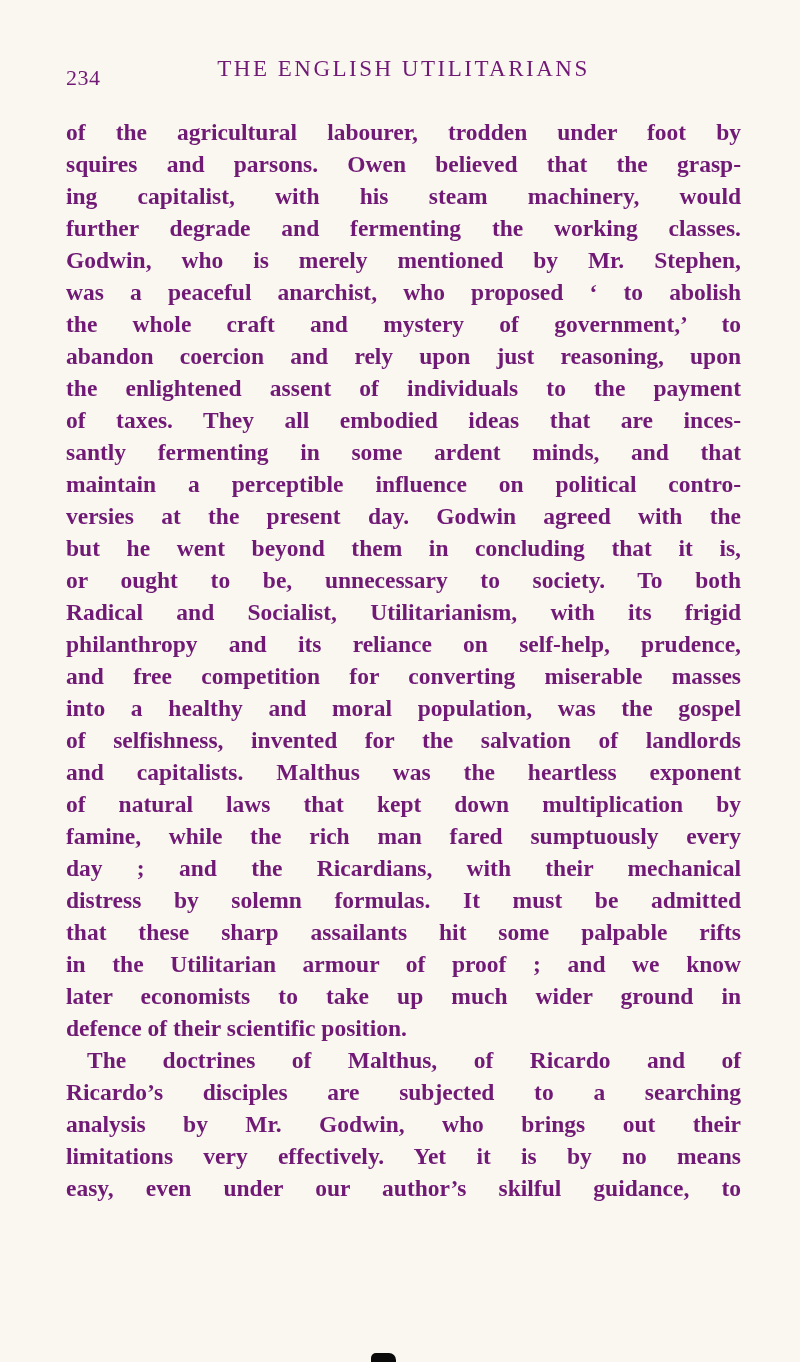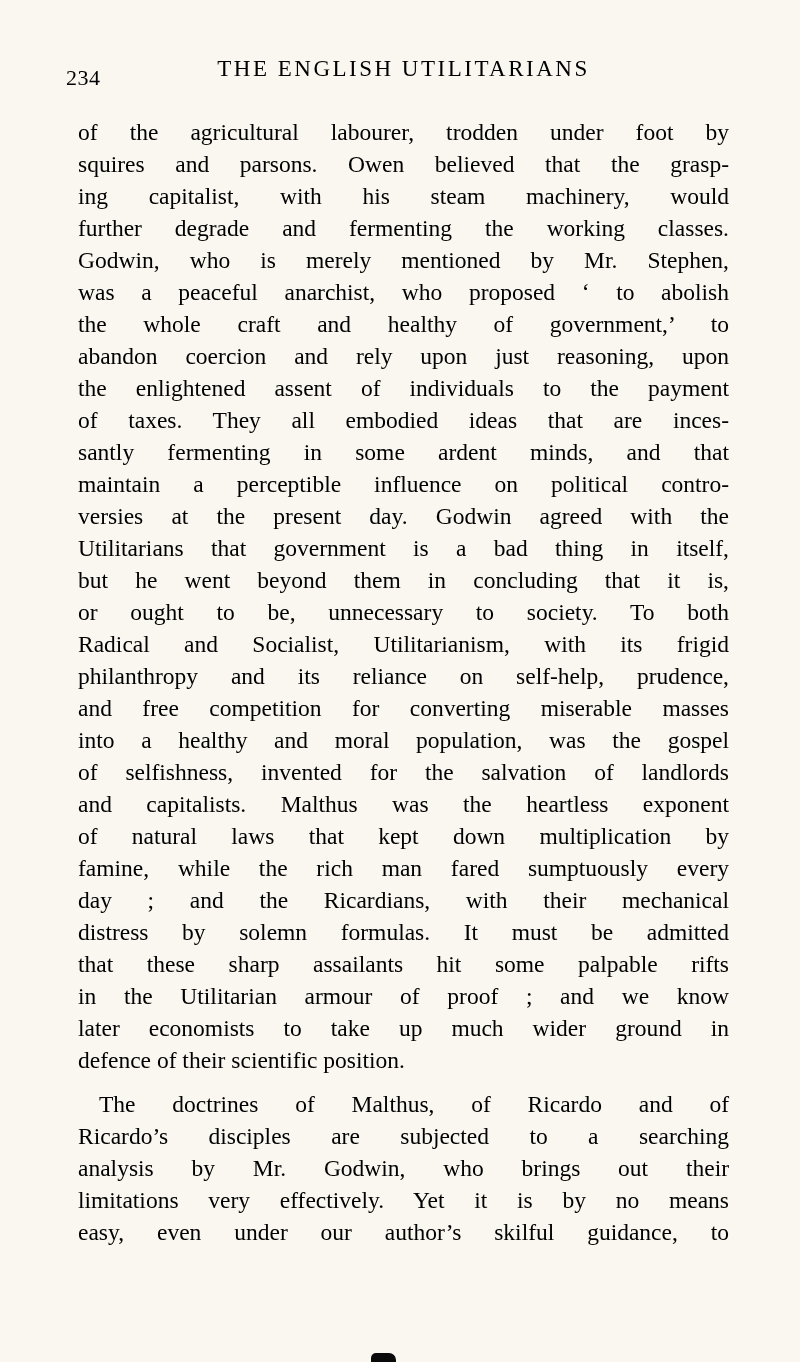--- a/index.html
+++ b/index.html
@@ -7,21 +7,21 @@
   body { background: #e8e5de; }
 
   .page {
     width: 800px;
     height: 1362px;
     margin: 0 auto;
     background: #faf7f0;
     position: relative;
     padding: 56px 59px 0 66px;
     font-family: "Liberation Serif", "DejaVu Serif", serif;
-    color: #000000;
+    color: #701a75;
     overflow: hidden;
   }
 
   .header {
     position: relative;
     height: 36px;
     margin-bottom: 24px;
   }
   .page-number {
     position: absolute;
@@ -34,21 +34,21 @@
     display: block;
     text-align: center;
     font-size: 23px;
     letter-spacing: 2.5px;
   }
 
   .body-text {
     font-size: 23.5px;
     line-height: 32px;
   }
-  .para { margin: 12px; }
+  .para { margin: 0; font-weight: bold; }
   .line {
     text-align: justify;
     text-align-last: justify;
   }
   .line.last { text-align-last: left; }
   .line.indent { text-indent: 21px; }
 
   .scan-artifact {
     position: absolute;
     left: 371px;
@@ -70,28 +70,27 @@
   </div>
 
   <div class="body-text">
     <div class="para">
         <div class="line">of the agricultural labourer, trodden under foot by</div>
         <div class="line">squires and parsons. Owen believed that the grasp-</div>
         <div class="line">ing capitalist, with his steam machinery, would</div>
         <div class="line">further degrade and fermenting the working classes.</div>
         <div class="line">Godwin, who is merely mentioned by Mr. Stephen,</div>
         <div class="line">was a peaceful anarchist, who proposed ‘ to abolish</div>
-        <div class="line">the whole craft and healthy of government,’ to</div>
+        <div class="line">the whole craft and mystery of government,’ to</div>
         <div class="line">abandon coercion and rely upon just reasoning, upon</div>
         <div class="line">the enlightened assent of individuals to the payment</div>
         <div class="line">of taxes. They all embodied ideas that are inces-</div>
         <div class="line">santly fermenting in some ardent minds, and that</div>
         <div class="line">maintain a perceptible influence on political contro-</div>
         <div class="line">versies at the present day. Godwin agreed with the</div>
-        <div class="line">Utilitarians that government is a bad thing in itself,</div>
         <div class="line">but he went beyond them in concluding that it is,</div>
         <div class="line">or ought to be, unnecessary to society. To both</div>
         <div class="line">Radical and Socialist, Utilitarianism, with its frigid</div>
         <div class="line">philanthropy and its reliance on self-help, prudence,</div>
         <div class="line">and free competition for converting miserable masses</div>
         <div class="line">into a healthy and moral population, was the gospel</div>
         <div class="line">of selfishness, invented for the salvation of landlords</div>
         <div class="line">and capitalists. Malthus was the heartless exponent</div>
         <div class="line">of natural laws that kept down multiplication by</div>
         <div class="line">famine, while the rich man fared sumptuously every</div>

